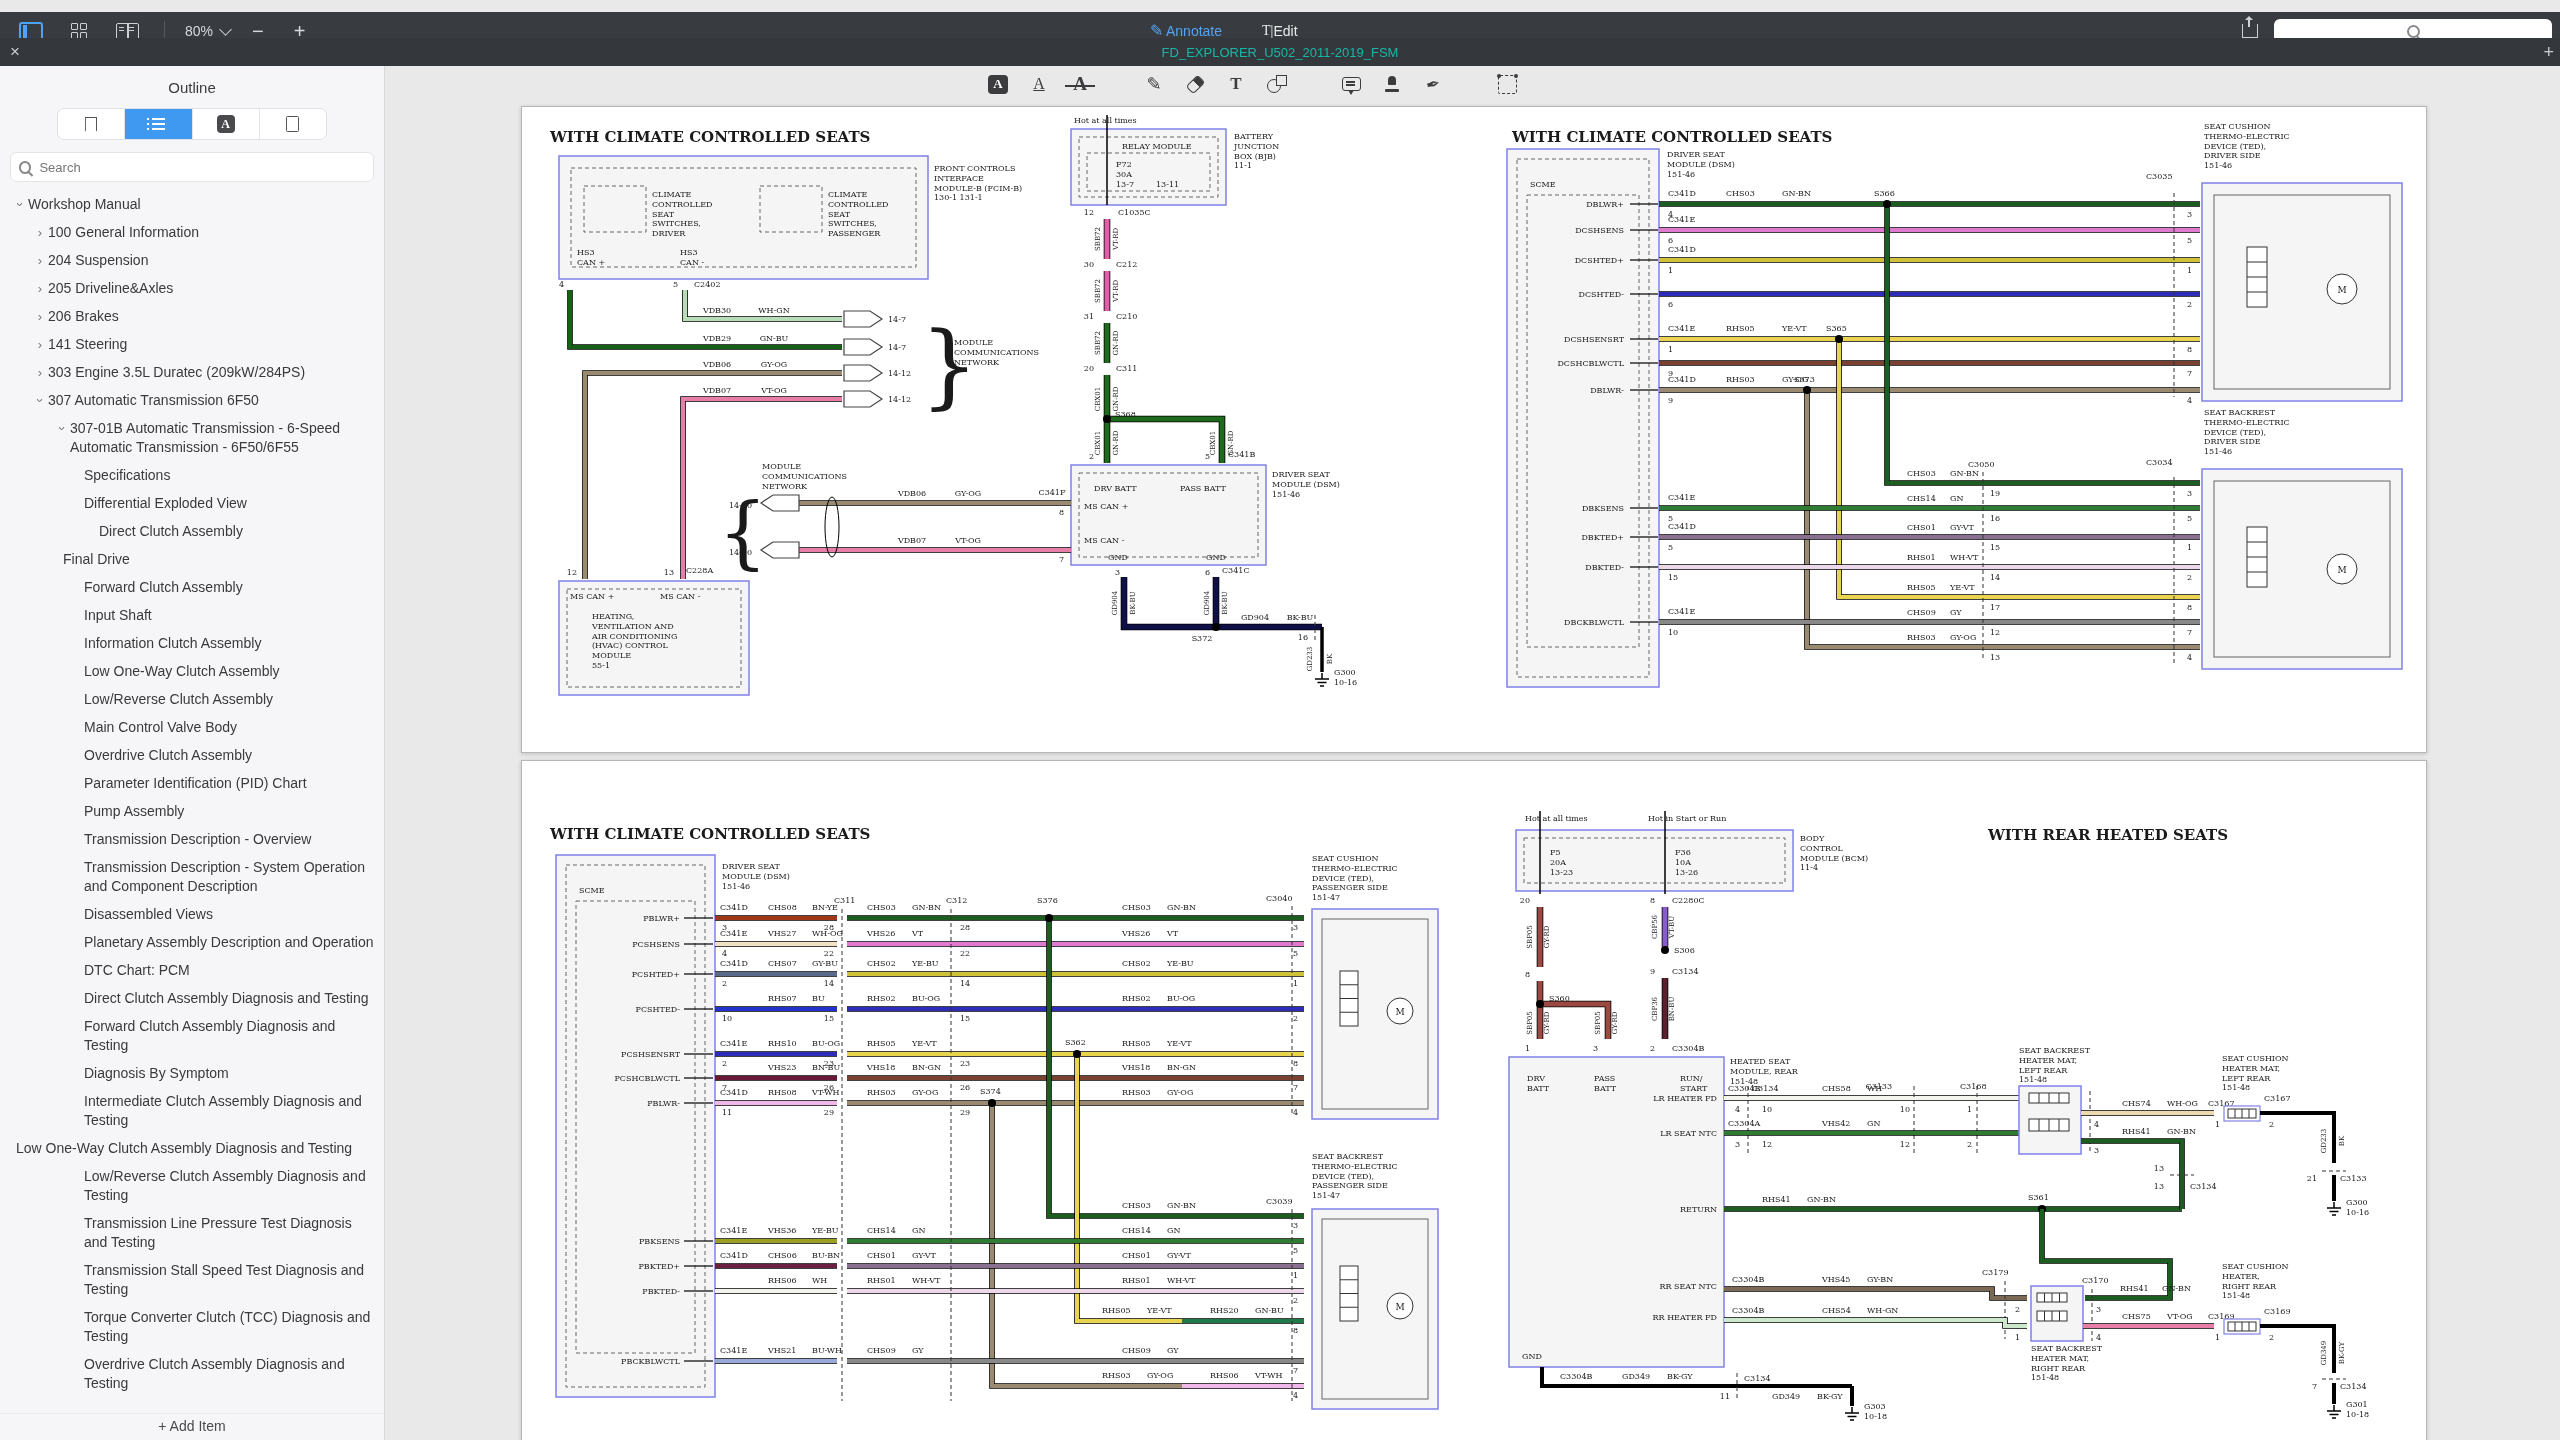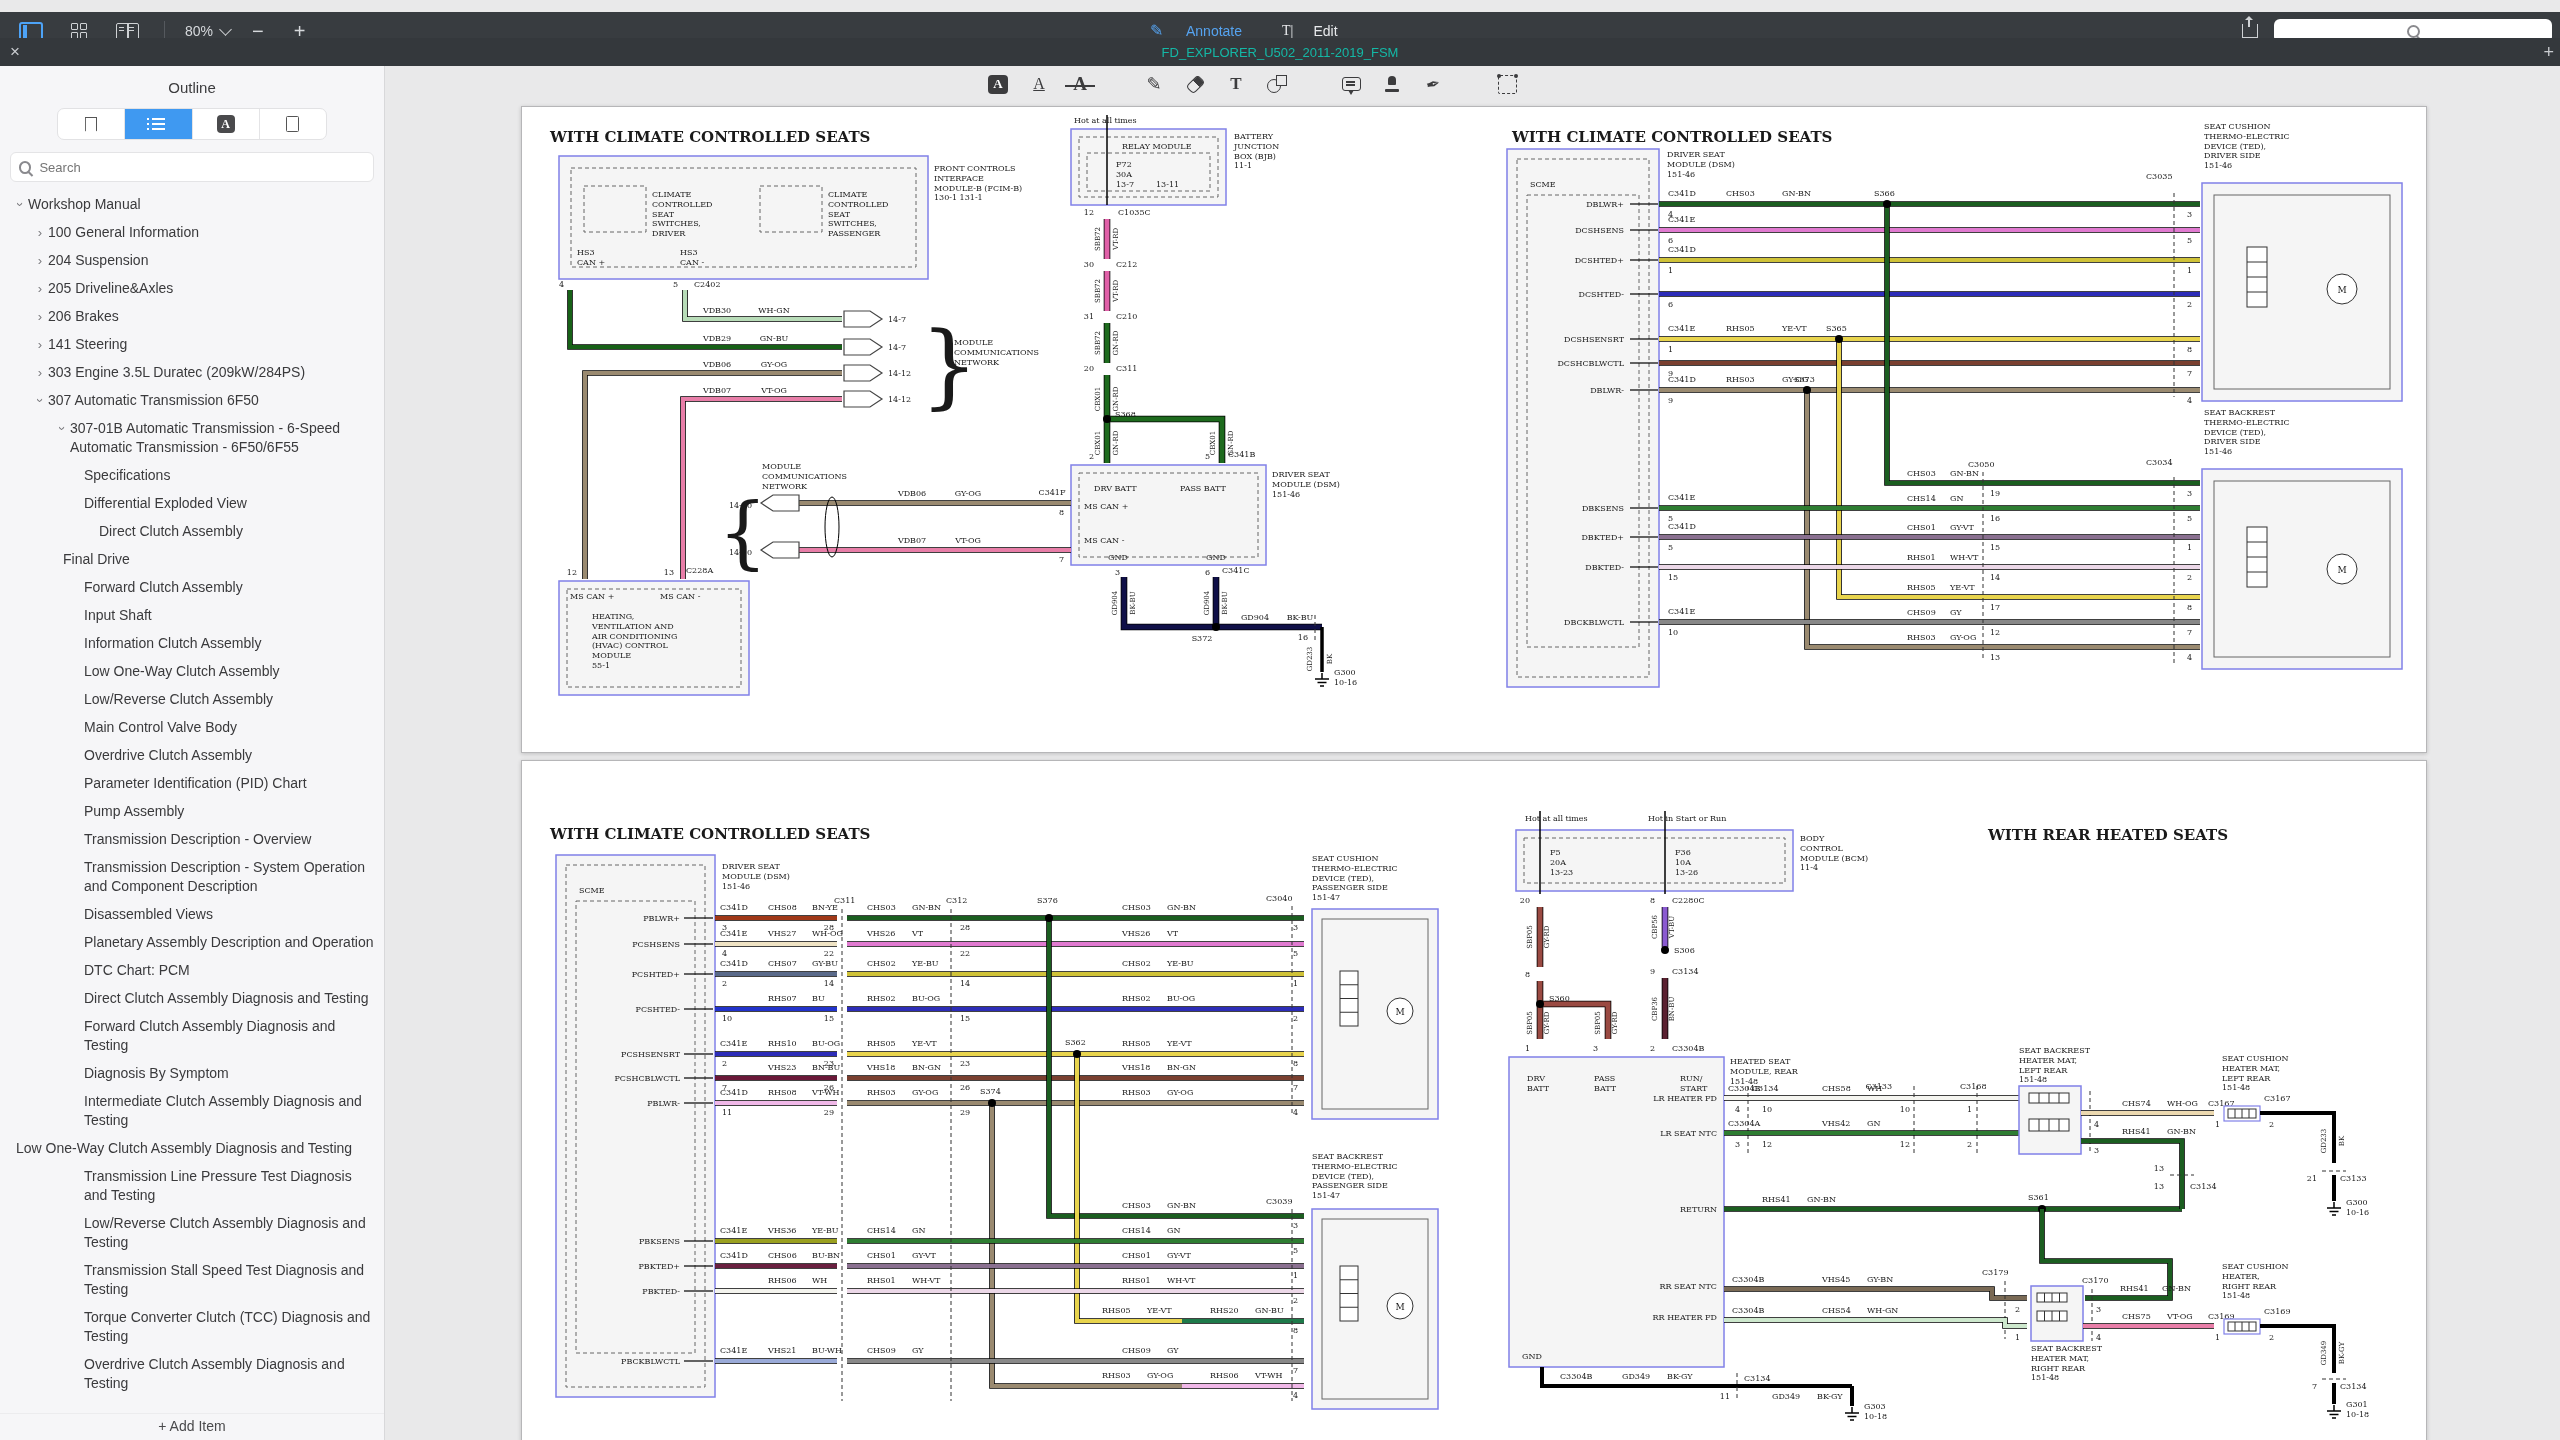--- a/index.html
+++ b/index.html
@@ -13,21 +13,21 @@
   .ic-grid{width:16px;height:16px;display:grid;grid-template-columns:7px 7px;grid-template-rows:7px 7px;gap:2px;}
   .ic-grid div{border:1.6px solid #cfd2d5;border-radius:1px;}
   .ic-book{width:21px;height:15px;border:1.8px solid #cfd2d5;border-radius:2px;position:relative;}
   .ic-book::before{content:"";position:absolute;left:50%;top:0;bottom:0;width:1.8px;background:#cfd2d5;}
   .ic-book::after{content:"";position:absolute;left:2px;top:3px;width:5px;height:1.5px;background:#cfd2d5;box-shadow:0 3px 0 #cfd2d5,10px 0 0 #cfd2d5,10px 3px 0 #cfd2d5;}
   .tb-sep{width:1px;height:20px;background:#55595e;margin:0 6px;}
   .zoom-ctl{display:flex;align-items:center;gap:8px;color:#d6d9dc;font-size:14px;}
   .chev{width:8px;height:8px;border-right:1.8px solid #cfd2d5;border-bottom:1.8px solid #cfd2d5;transform:rotate(45deg);margin-top:-4px;}
   .pm{color:#d6d9dc;font-size:20px;line-height:1;padding:0 8px;cursor:pointer;}
   .tb-center{position:absolute;left:1150px;display:flex;align-items:center;gap:40px;}
-  .mode{display:flex;align-items:center;gap:20px;font-size:14px;cursor:pointer;}
+  .mode{display:flex;align-items:center;gap:0;font-size:14px;cursor:pointer;}
   .mode.annotate{color:#55a3f0;}
   .mode.edit{color:#e8eaec;}
   .ic-pen{width:16px;height:16px;position:relative;}
   .ic-pen::before{content:"✎";color:#55a3f0;font-size:16px;line-height:16px;}
   .ic-edittext{color:#e8eaec;font-size:14px;font-family:"Liberation Serif",serif;}
   .tb-right{position:absolute;right:8px;display:flex;align-items:center;gap:16px;}
   .ic-share{width:14px;height:13px;border:1.8px solid #cfd2d5;border-top:none;position:relative;}
   .ic-share::before{content:"";position:absolute;left:5px;top:-7px;width:1.8px;height:10px;background:#cfd2d5;}
   .ic-share::after{content:"";position:absolute;left:2.2px;top:-8px;border-left:4px solid transparent;border-right:4px solid transparent;border-bottom:4px solid #cfd2d5;}
   .searchbox{width:278px;height:24px;background:#fff;border-radius:6px;display:flex;align-items:center;justify-content:center;}
@@ -284,25 +284,25 @@
       <div class="sb-item" style="padding-left: 68px;">
         <span class="chv"></span>
         <span>Intermediate Clutch Assembly Diagnosis and Testing</span>
       </div>
       <div class="sb-item" style="">
         <span class="chv"></span>
         <span>Low One-Way Clutch Assembly Diagnosis and Testing</span>
       </div>
       <div class="sb-item" style="padding-left: 68px;">
         <span class="chv"></span>
+        <span>Low/Reverse Clutch Assembly Diagnosis and Testing</span>
+      </div>
+      <div class="sb-item" style="padding-left: 68px;">
+        <span class="chv"></span>
         <span>Transmission Line Pressure Test Diagnosis and Testing</span>
-      </div>
-      <div class="sb-item" style="padding-left: 68px;">
-        <span class="chv"></span>
-        <span>Low/Reverse Clutch Assembly Diagnosis and Testing</span>
       </div>
       <div class="sb-item" style="padding-left: 68px;">
         <span class="chv"></span>
         <span>Transmission Stall Speed Test Diagnosis and Testing</span>
       </div>
       <div class="sb-item" style="padding-left: 68px;">
         <span class="chv"></span>
         <span>Torque Converter Clutch (TCC) Diagnosis and Testing</span>
       </div>
       <div class="sb-item" style="padding-left: 68px;">

